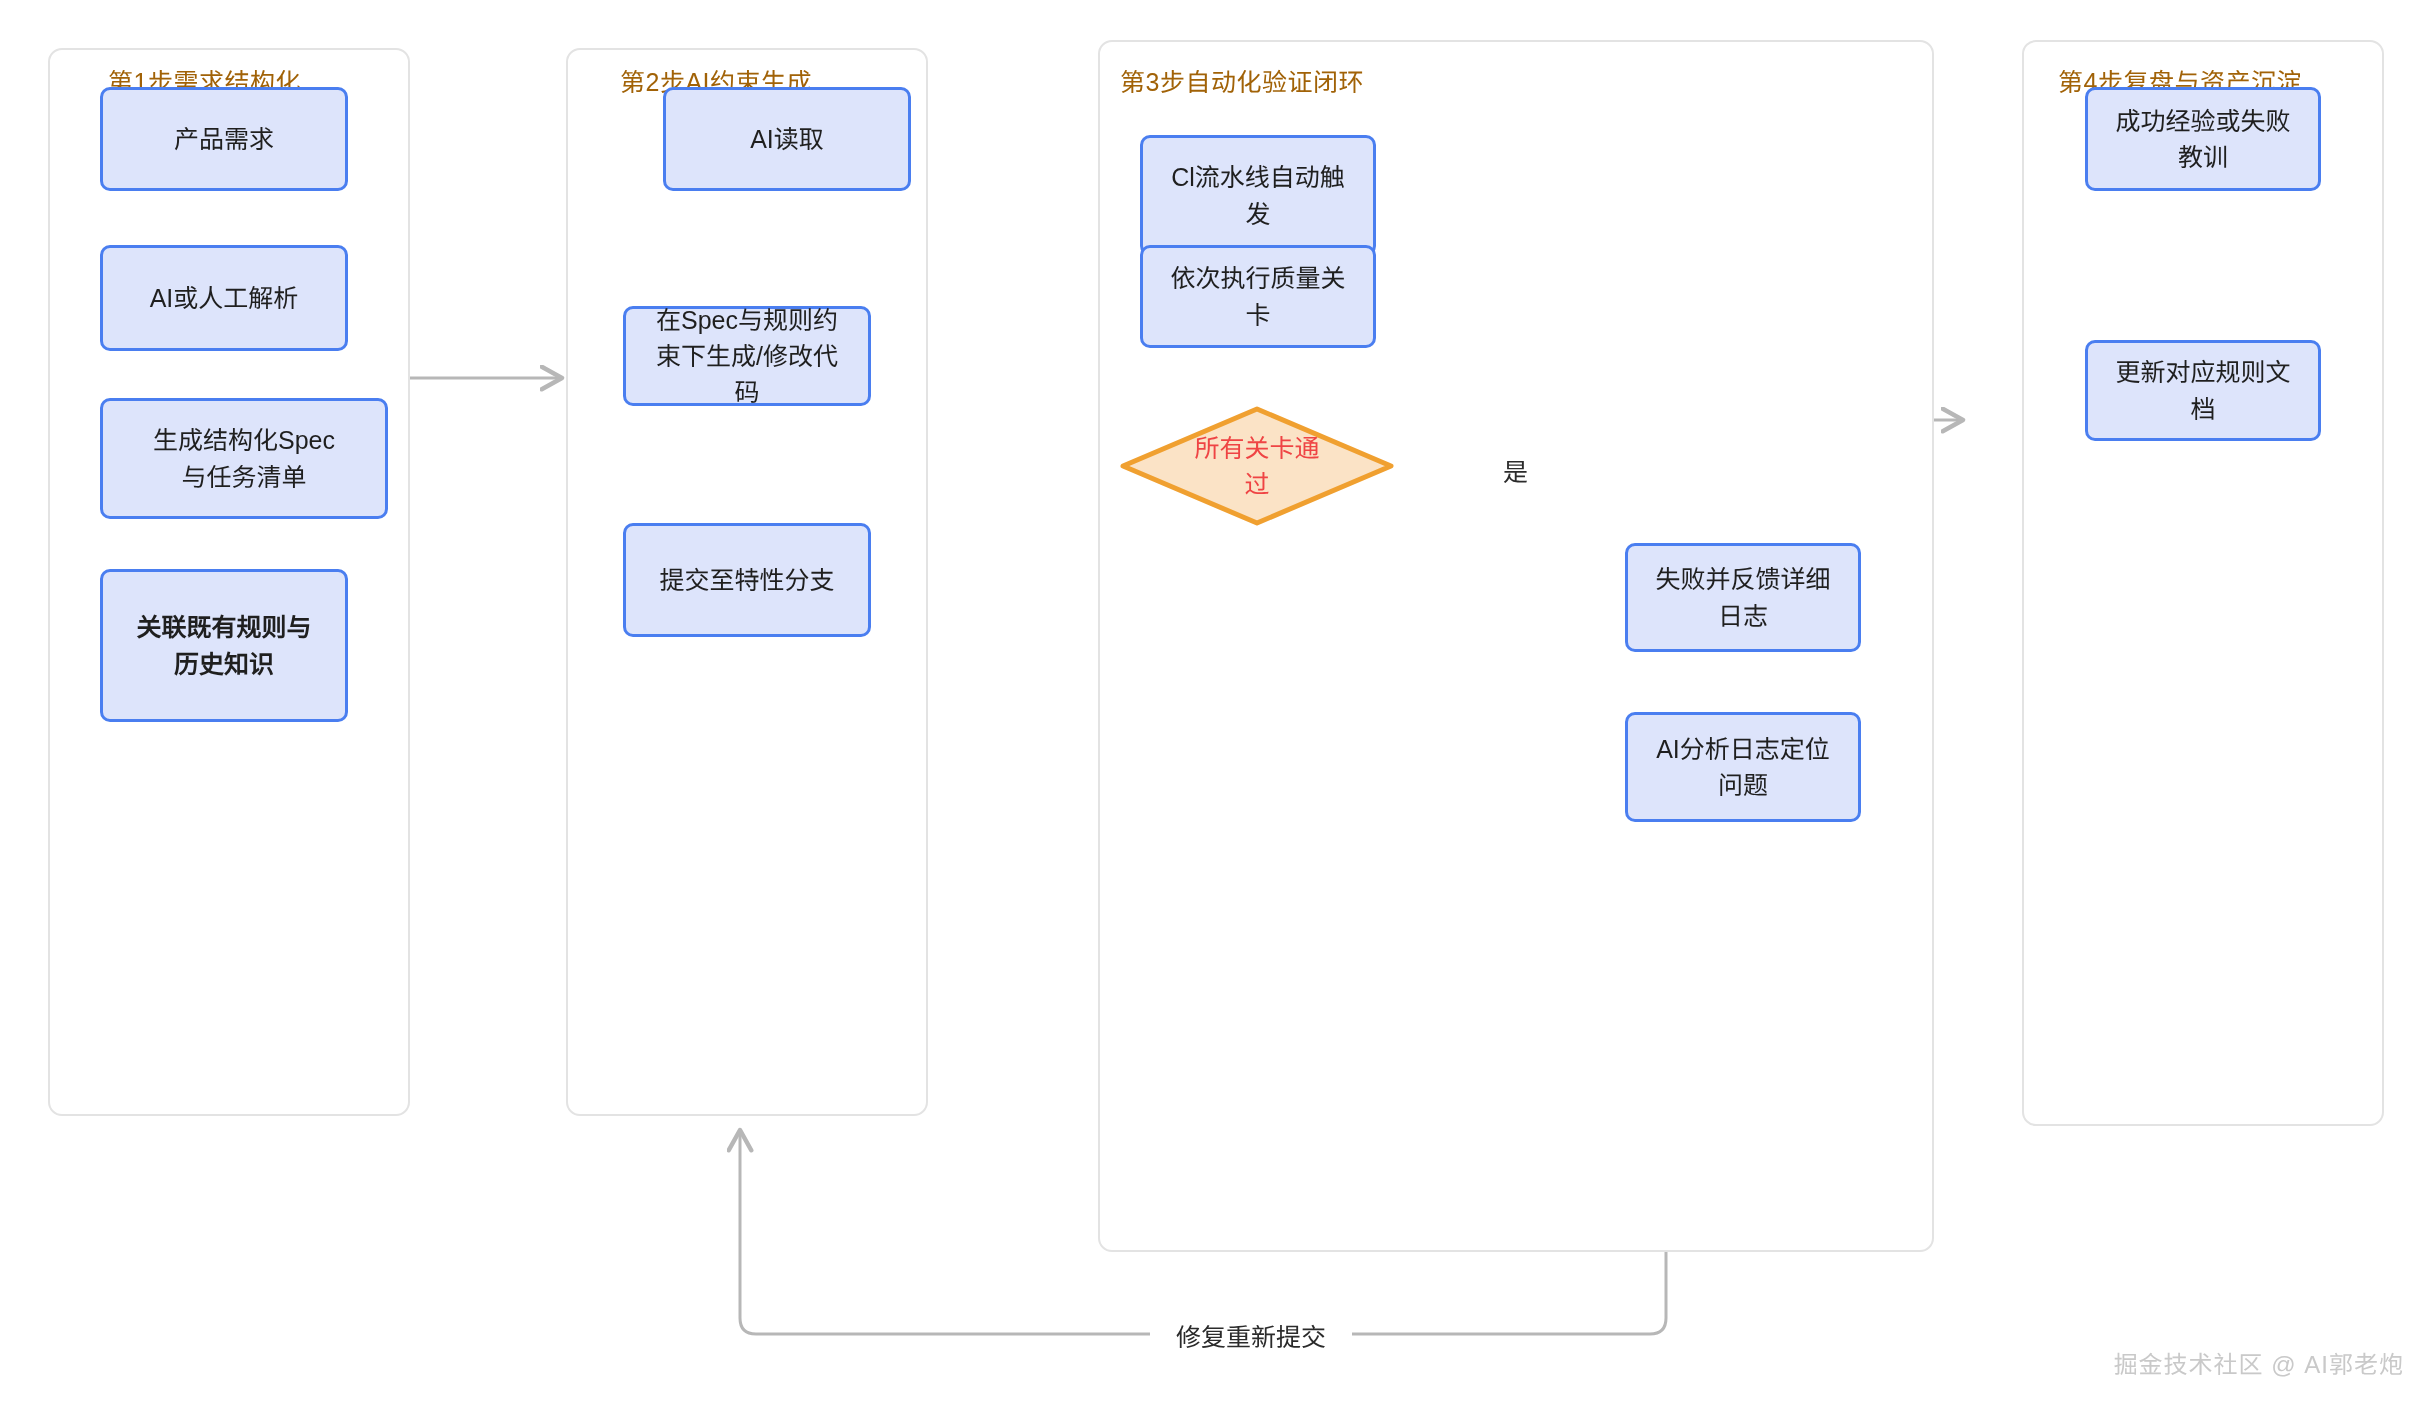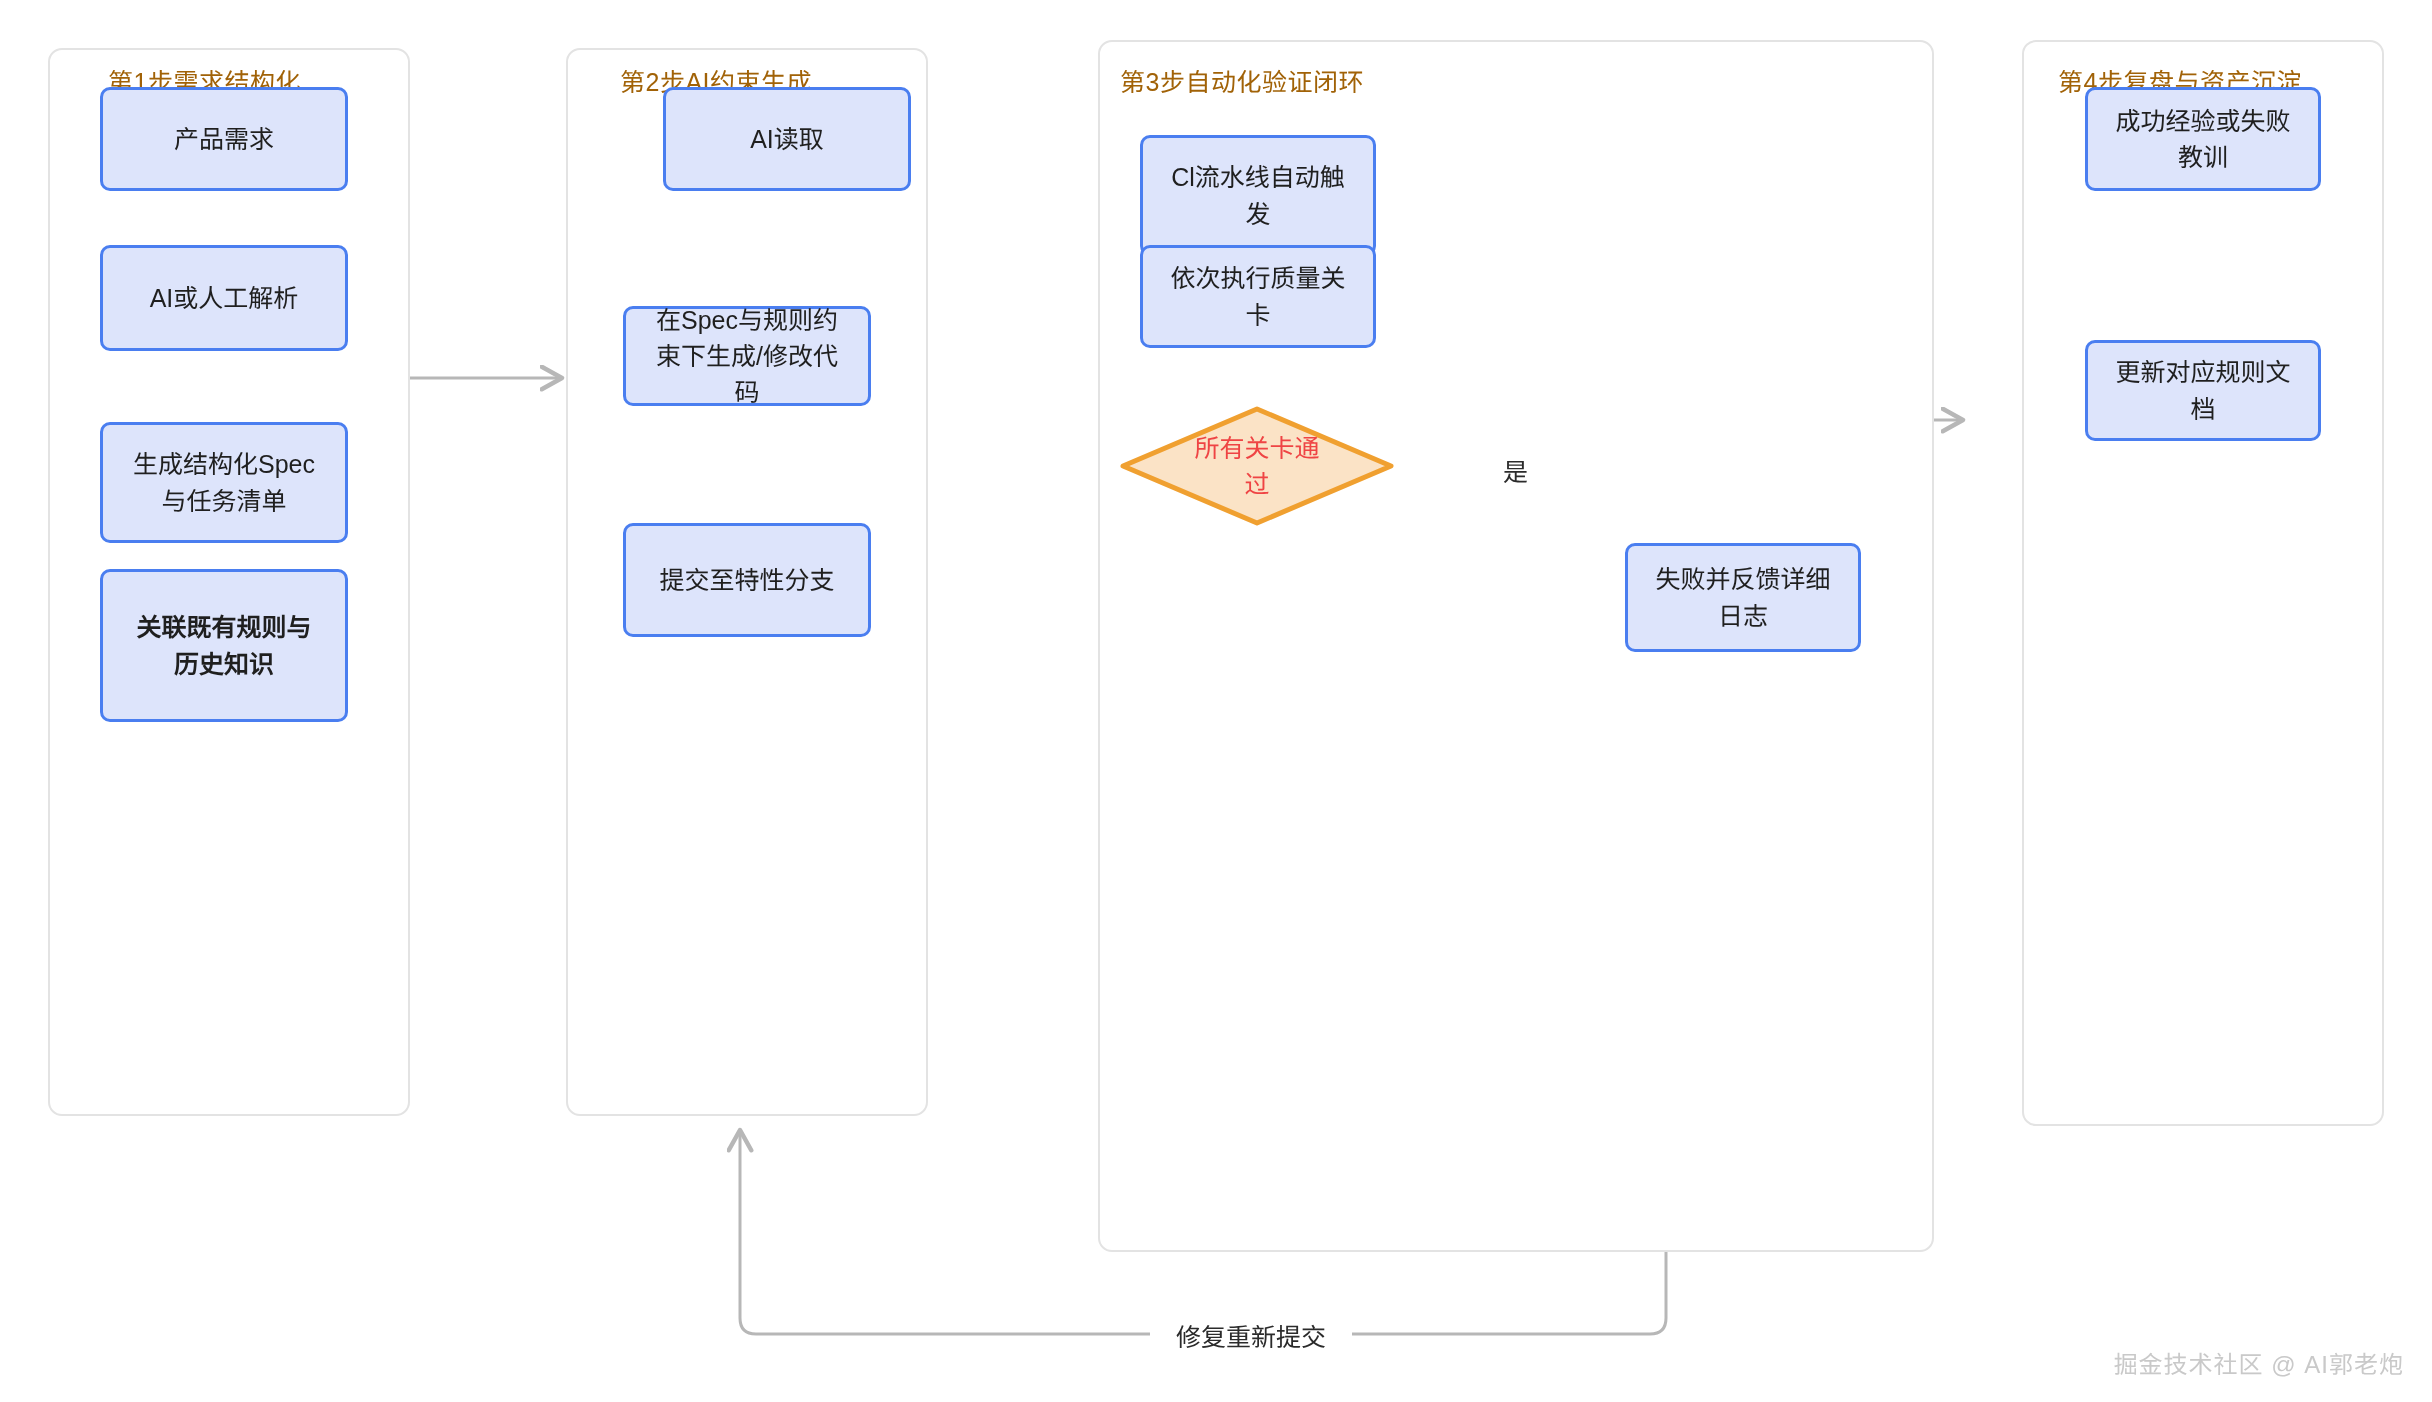--- a/index.html
+++ b/index.html
@@ -134,21 +134,21 @@
   <div class="lane-title" style="left:108px;top:62px;">第1步需求结构化</div>
 
   <div class="node" style="left:100px;top:87px;width:248px;height:104px;">
     <span>产品需求</span>
   </div>
 
   <div class="node" style="left:100px;top:245px;width:248px;height:106px;">
     <span>AI或人工解析</span>
   </div>
 
-  <div class="node" style="left:100px;top:422px;width:248px;height:121px;white-space:pre-line;">
+  <div class="node" style="left:100px;top:398px;width:288px;height:121px;white-space:pre-line;">
     <span>生成结构化Spec
 与任务清单</span>
   </div>
 
   <div class="node" style="left:100px;top:569px;width:248px;height:153px;white-space:pre-line;font-weight:bold;">
     <span>关联既有规则与
 历史知识</span>
   </div>
 
   <div class="lane" style="left:566px;top:48px;width:362px;height:1068px;"></div>
@@ -190,20 +190,24 @@
   </div>
 
   <div class="edge-label" style="left:1493px;top:450px;">是</div>
 
 
   <div class="node" style="left:1625px;top:543px;width:236px;height:109px;white-space:pre-line;">
     <span>失败并反馈详细
 日志</span>
   </div>
 
+  <div class="node" style="left:1625px;top:712px;width:236px;height:110px;white-space:pre-line;">
+    <span>AI分析日志定位
+问题</span>
+  </div>
 
   <div class="lane" style="left:2022px;top:40px;width:362px;height:1086px;"></div>
   <div class="lane-title" style="left:2058px;top:62px;">第4步复盘与资产沉淀</div>
 
   <div class="node" style="left:2085px;top:87px;width:236px;height:104px;white-space:pre-line;">
     <span>成功经验或失败
 教训</span>
   </div>
 
   <div class="node" style="left:2085px;top:340px;width:236px;height:101px;white-space:pre-line;">

